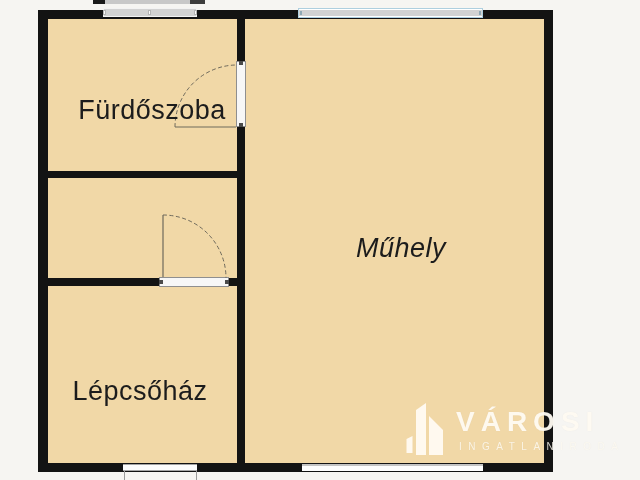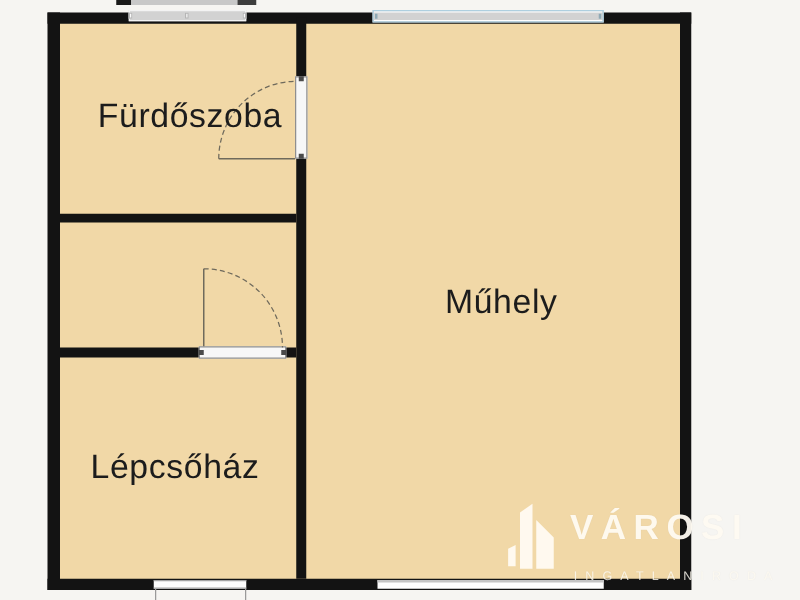--- a/index.html
+++ b/index.html
@@ -43,39 +43,39 @@
     border-top:2px solid #c4c4c4;box-sizing:border-box;}
   .stair-line{width:1px;height:9px;top:471px;background:#9a9a9a;}
   
   .door-rect{background:#f7f7f7;border:1px solid #8f8f8f;box-sizing:border-box;}
   .door1{left:236px;top:61px;width:10px;height:66px;}
   .door2{left:159px;top:277px;width:70px;height:10px;}
   .hinge{position:absolute;width:4px;height:4px;background:#4a4a4a;}
   
   .room-label{
     color:var(--label-color);font-size:27px;letter-spacing:0.5px;
-    white-space:nowrap;transform:translate(-50%,-50%);
+    white-space:nowrap;transform:translate(-50%,-50%);margin-top:17px;
   }
   .label-furdoszoba{left:152px;top:93px;}
-  .label-muhely{left:401px;top:242px;}
+  .label-muhely{left:401px;top:231px;font-style:italic;}
   .label-lepcsohaz{left:140px;top:374px;}
   
   .artifact-a{left:93px;top:0;width:12px;height:4px;background:#1a1a1a;}
   .artifact-b{left:105px;top:0;width:85px;height:4px;background:#c8c8c8;}
   .artifact-c{left:190px;top:0;width:15px;height:4px;background:#3d3d3d;}
   
   .overlay{left:0;top:0;width:640px;height:480px;pointer-events:none;}
   
   .brand{
     left:456px;top:406px;color:var(--watermark-color);
     font-size:28px;font-weight:bold;letter-spacing:6px;white-space:nowrap;
     text-shadow:0 0 1px rgba(140,140,140,0.12);
   }
   .brand-sub{
-    left:459px;top:456px;color:rgba(255,251,242,0.82);
+    left:459px;top:441px;color:rgba(255,251,242,0.82);
     font-size:10px;font-weight:500;letter-spacing:6.5px;white-space:nowrap;
     text-shadow:0 0 1px rgba(140,140,140,0.12);
   }
 </style>
 </head>
 <body>
 
 <div class="abs floor"></div>
 
 <div class="abs artifact-a"></div>

